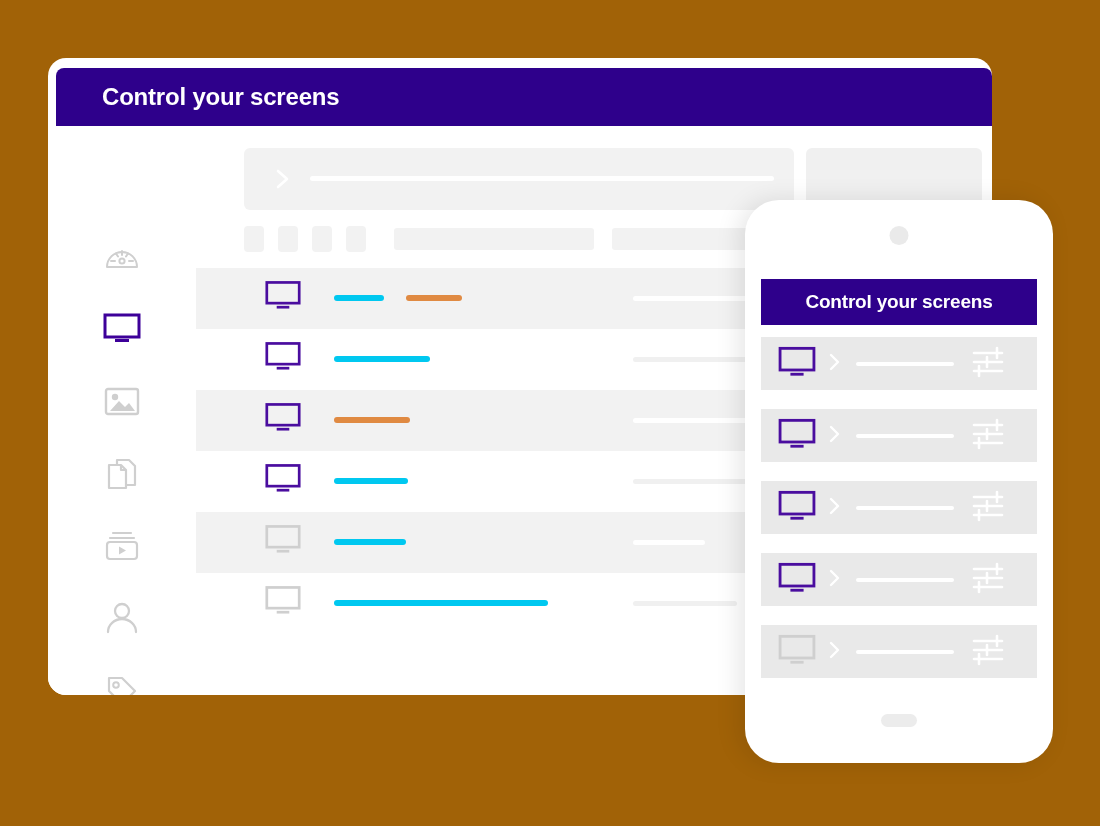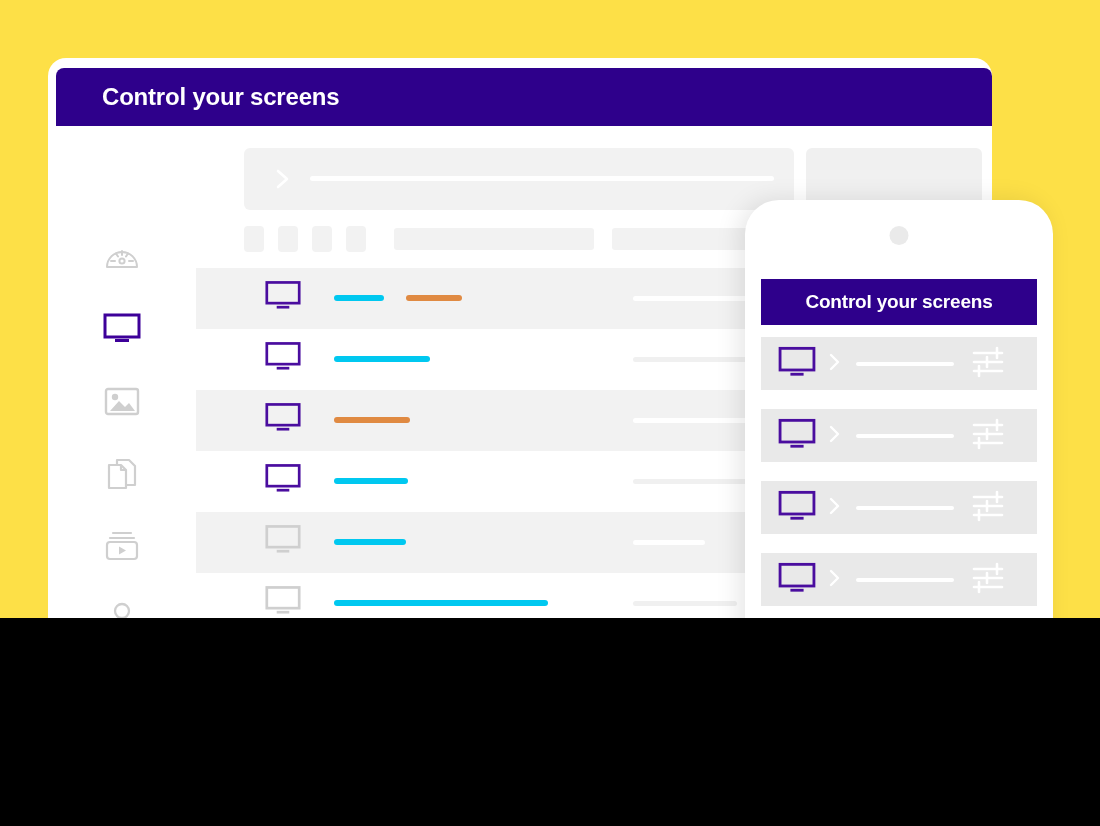--- a/index.html
+++ b/index.html
@@ -4,22 +4,22 @@
 <style>
   html, body {
     margin: 0;
     padding: 0;
     background: #000000;
     font-family: "Liberation Sans", sans-serif;
   }
   #stage {
     position: relative;
     width: 1100px;
-    height: 618px;
-    background: #fde047;
+    height: 826px;
+    background: #a16207;
     overflow: hidden;
   }
 
   
   #desktop-window {
     position: absolute;
     left: 48px;
     top: 58px;
     width: 944px;
     height: 637px;

